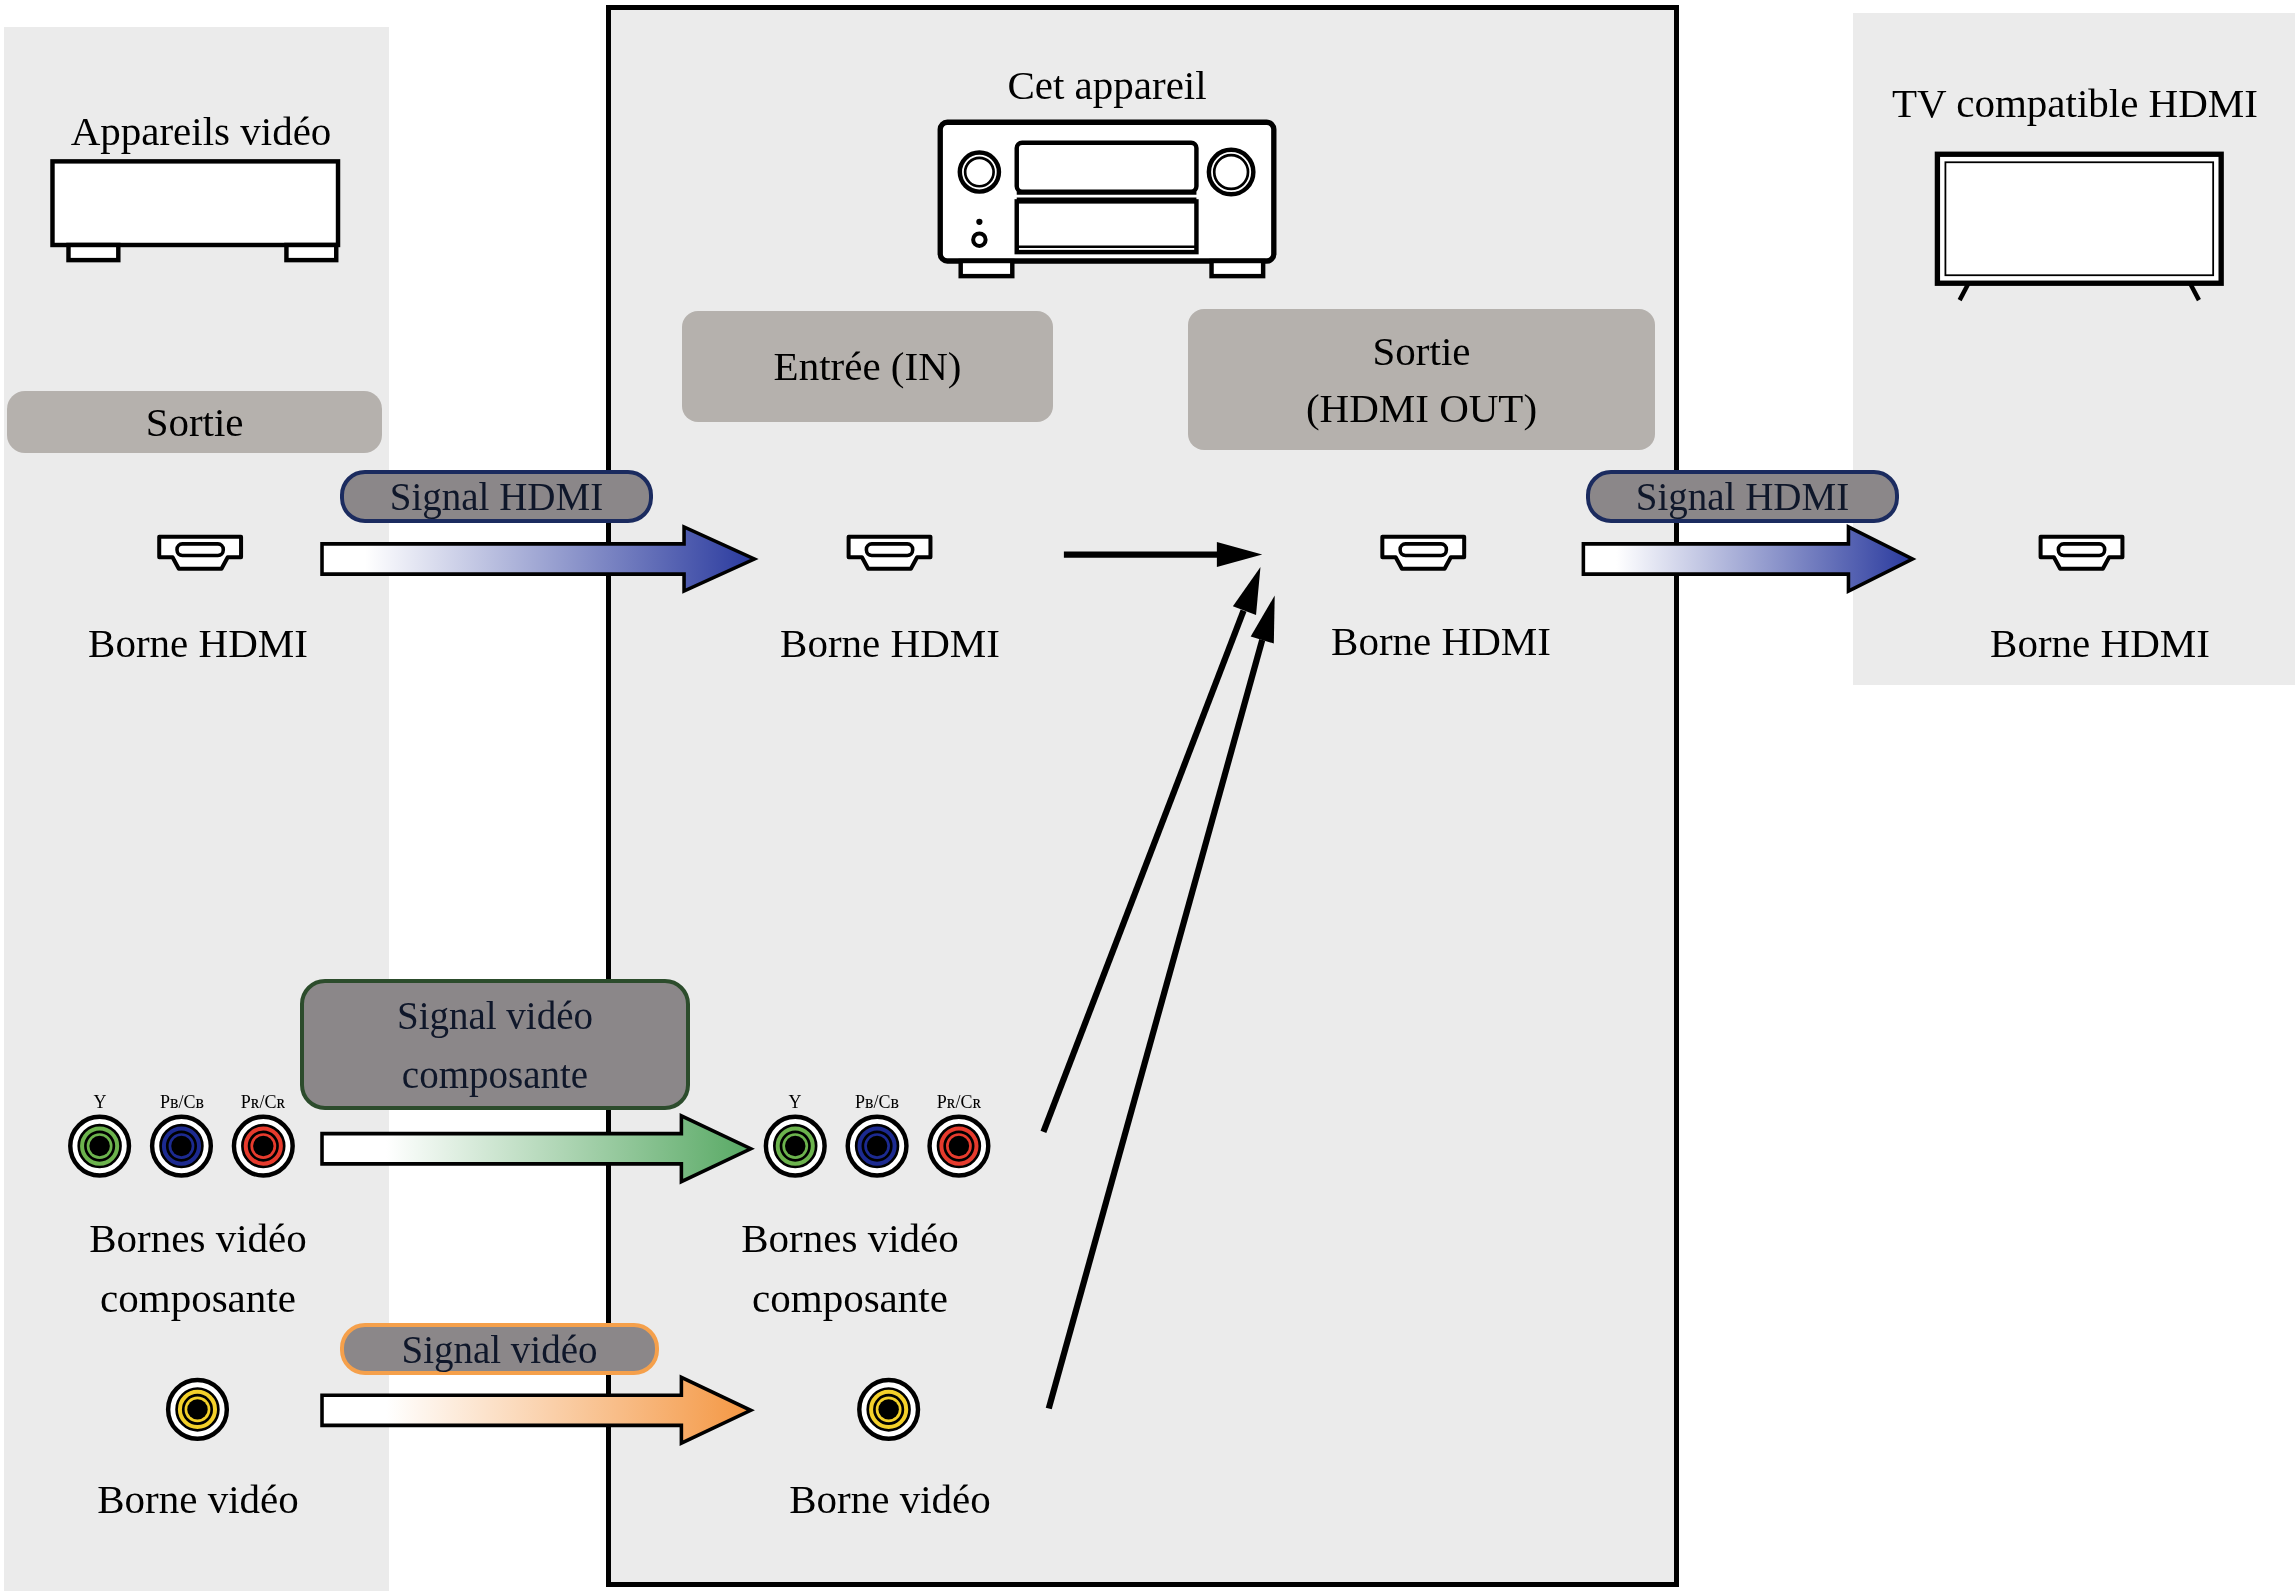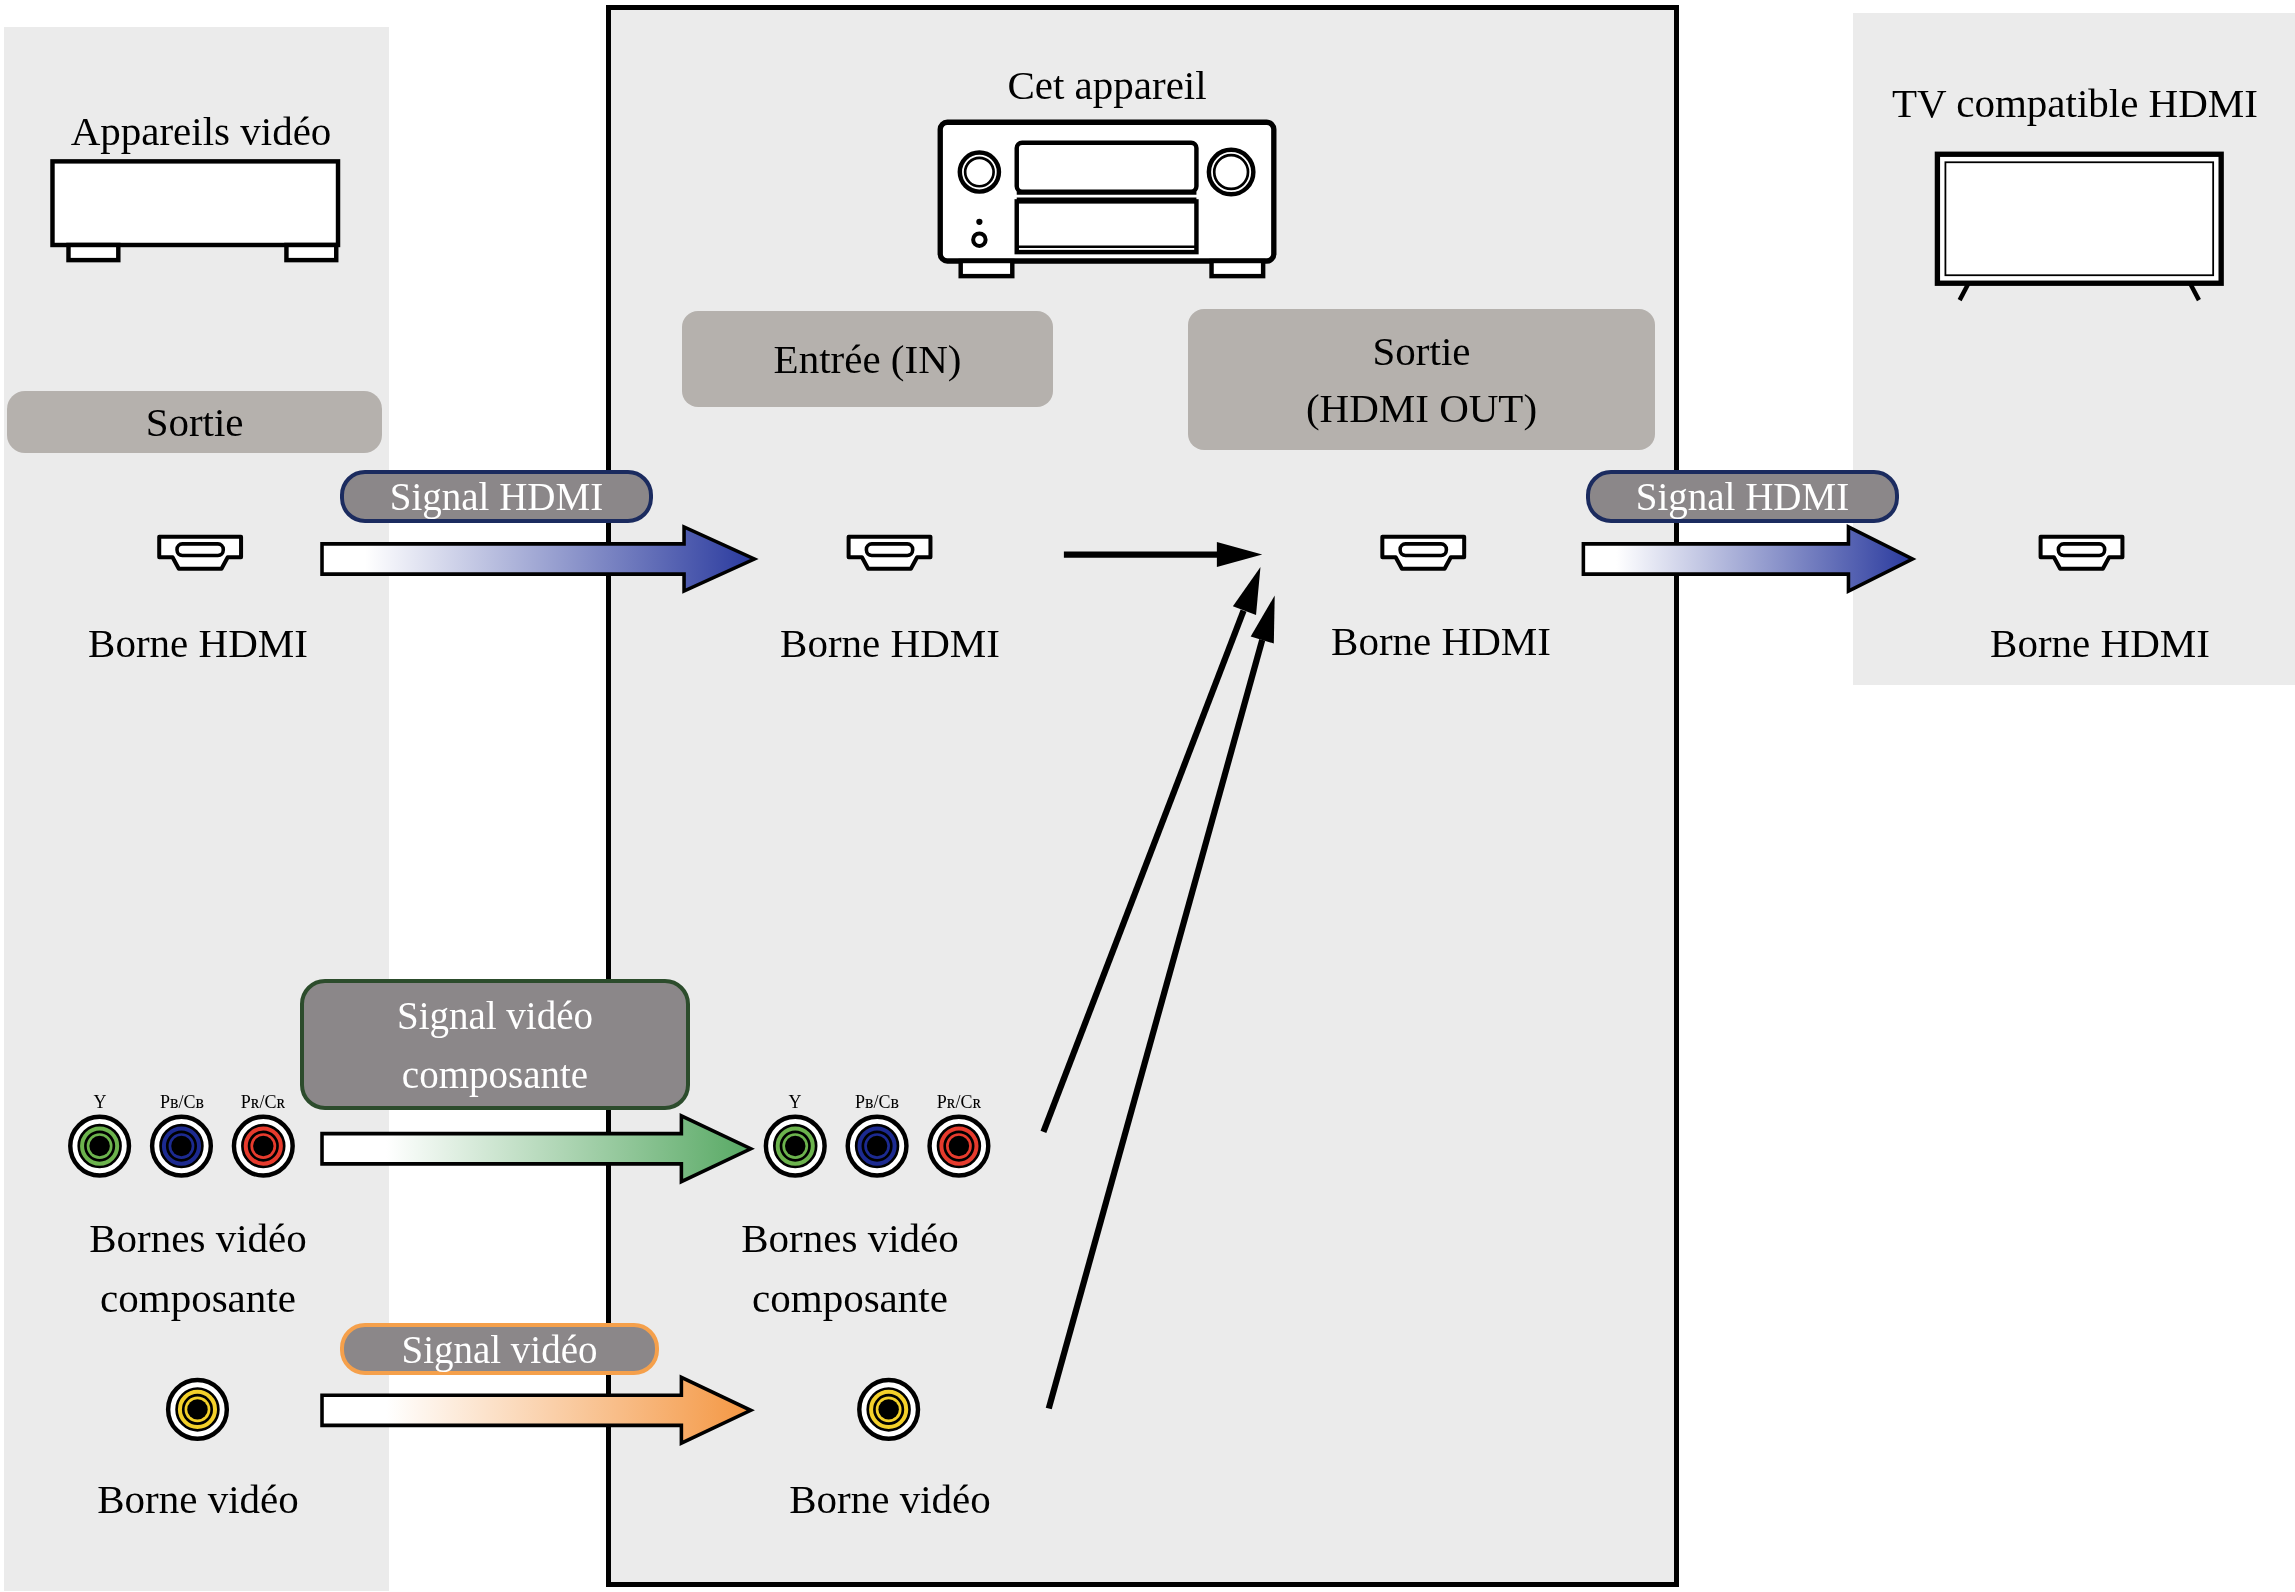--- a/index.html
+++ b/index.html
@@ -7,21 +7,21 @@
           font-family:Liberation Serif, serif;}
   .panel{position:absolute;background:var(--panel);}
   .centerbox{position:absolute;background:var(--panel);border:5.3px solid #000;box-sizing:border-box;}
   svg.layer{position:absolute;left:0;top:0;width:2295px;height:1593px;}
   .lbl{position:absolute;transform:translate(-50%,-50%);white-space:nowrap;color:#000;
        font-size:41px;line-height:1.1;text-align:center;}
   .lbl.small{font-size:18px;}
   .gbox{position:absolute;background:var(--graybox);border-radius:16px;color:#000;
         display:flex;flex-direction:column;align-items:center;justify-content:center;
         font-size:41px;line-height:57px;text-align:center;box-sizing:border-box;}
-  .badge{position:absolute;background:var(--badge);color:#ffffff;border-radius:25px;
+  .badge{position:absolute;background:var(--badge);color:#0f172a;border-radius:25px;
          display:flex;flex-direction:column;align-items:center;justify-content:center;
          font-size:39px;line-height:59px;white-space:nowrap;box-sizing:border-box;}
   .badge.navy{border:4.4px solid var(--navy);}
   .badge.green{border:4.4px solid var(--dkgreen);}
   .badge.orange{border:4.4px solid var(--orange);}
   .badge.plain{border:none;border-radius:18px;background:var(--graybox);color:#000;font-size:41px;}
 </style>
 </head>
 <body>
 
@@ -165,21 +165,21 @@
   </svg>
 
   <div class="lbl" style="left:201px;top:132px;">Appareils vidéo</div>
   <div class="lbl" style="left:1107px;top:86px;">Cet appareil</div>
   <div class="lbl" style="left:2075px;top:104px;">TV compatible HDMI</div>
 
   <div class="badge plain" style="left:7.1px;top:391px;width:375px;height:62px;">
     <span>Sortie</span>
   </div>
 
-  <div class="gbox" style="left:682px;top:311px;width:371px;height:96px;">
+  <div class="gbox" style="left:682px;top:311px;width:371px;height:111px;">
     <span>Entrée (IN)</span>
   </div>
   <div class="gbox" style="left:1188px;top:309px;width:467px;height:141px;">
     <span>Sortie</span>
     <span>(HDMI OUT)</span>
   </div>
 
   <div class="badge navy" style="left:340px;top:470px;width:313px;height:53px;">
     <span>Signal HDMI</span>
   </div>

